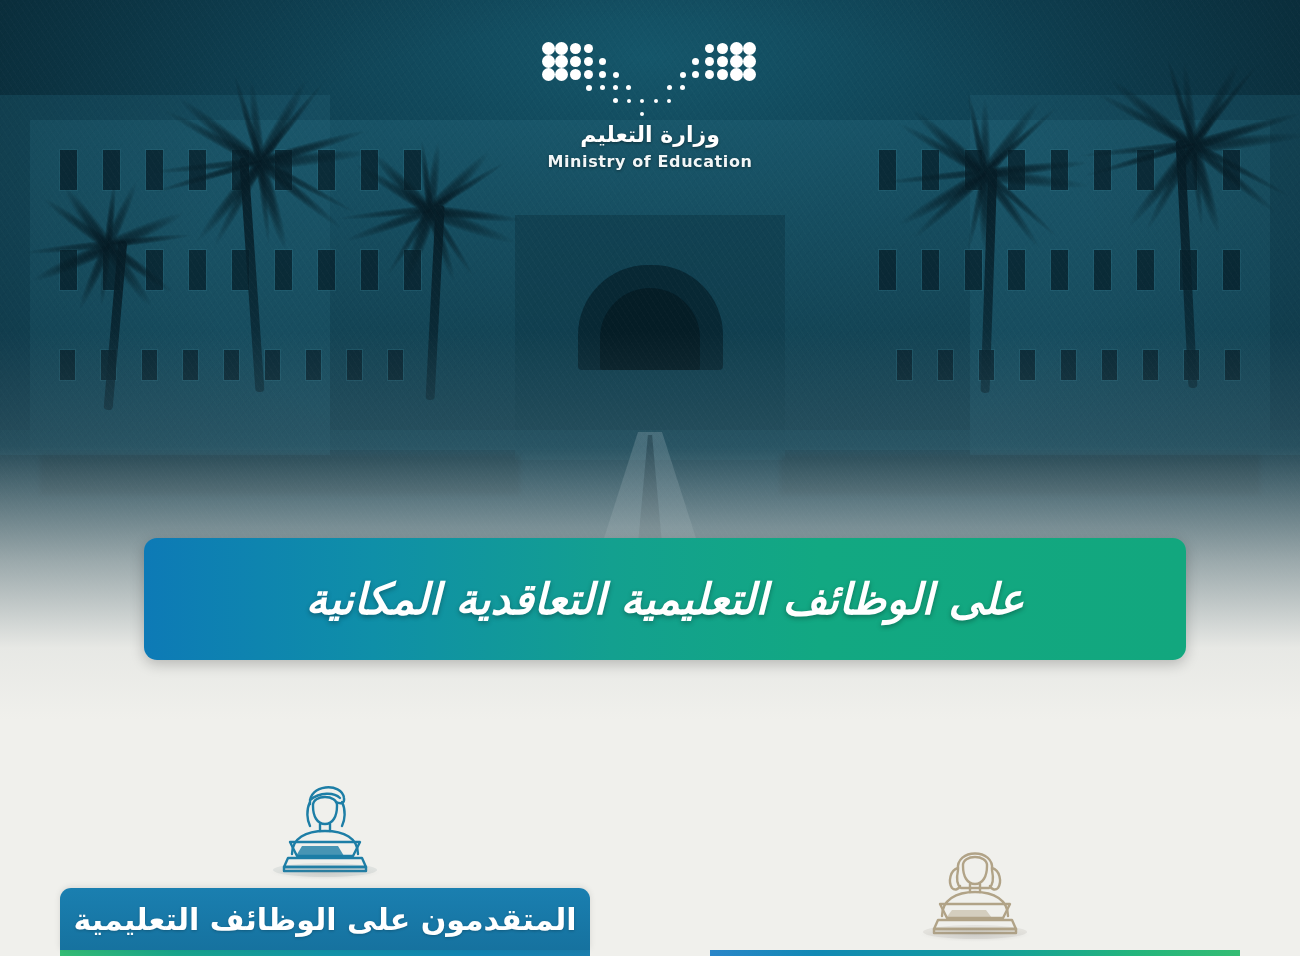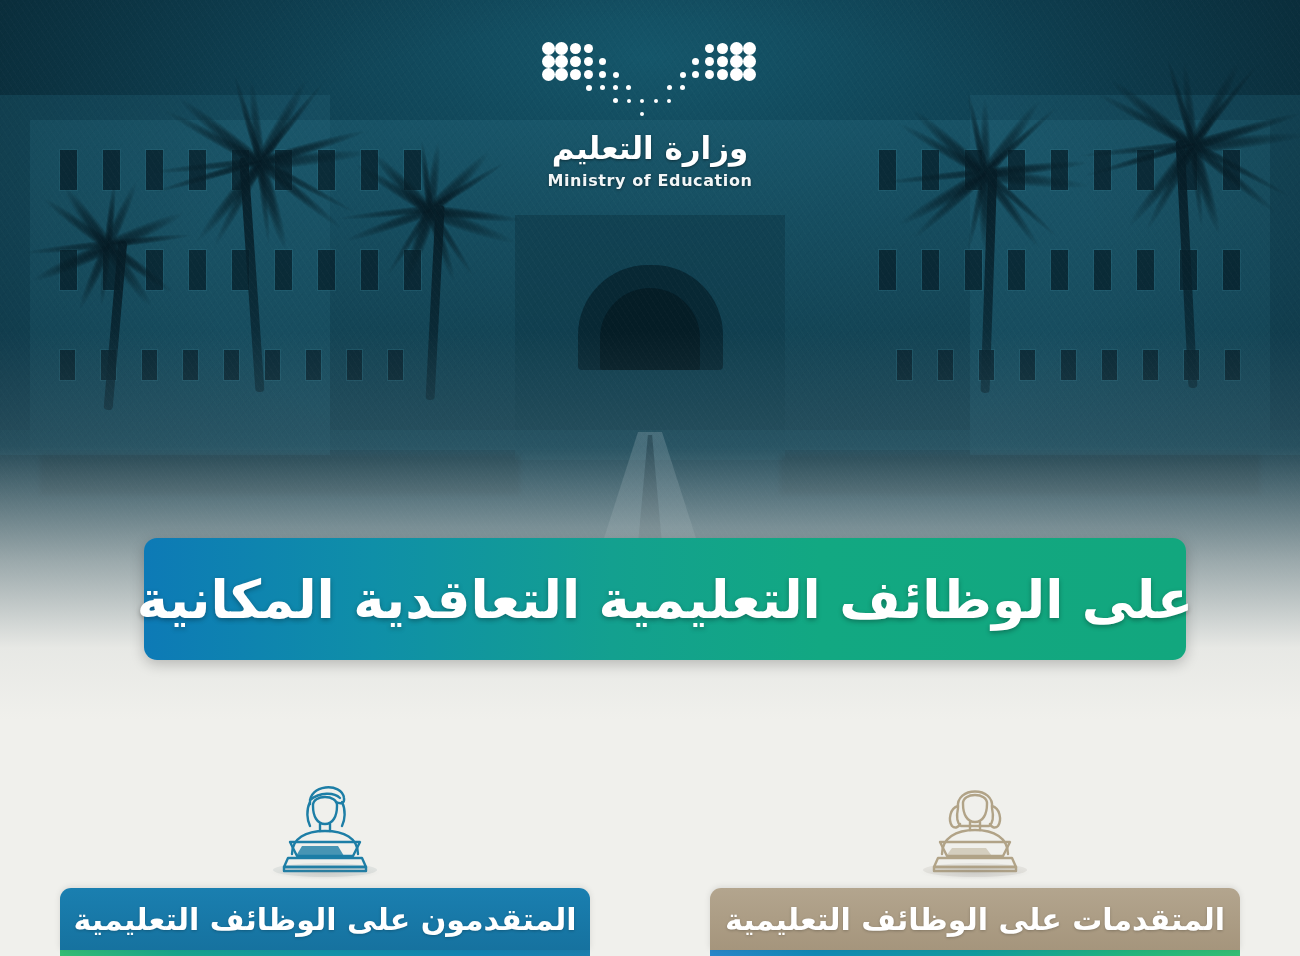--- a/index.html
+++ b/index.html
@@ -155,23 +155,23 @@
     z-index: 6;
   }
   .logo-dots { position: relative; width: 220px; height: 68px; }
   .logo-dots i {
     position: absolute;
     display: block;
     background: #ffffff;
     border-radius: 50%;
   }
   .logo-ar {
-    margin-top: 22px;
+    margin-top: 14px;
     color: #ffffff;
-    font-size: 31px;
+    font-size: 22px;
     font-weight: bold;
     letter-spacing: 2px;
     direction: rtl;
     text-shadow: 0 1px 3px rgba(0,0,0,0.45);
   }
   .logo-en {
     margin-top: 5px;
     color: #f2f6f7;
     font-size: 16px;
     font-weight: bold;
@@ -204,26 +204,27 @@
     border-radius: 13px;
     background: linear-gradient(90deg, #0d7ab6 0%, #0f8fa8 22%, #13a08f 45%, #12a882 65%, #12a77e 100%);
     box-shadow: 0 4px 14px rgba(0,0,0,0.22);
     display: flex;
     align-items: center;
     justify-content: center;
     z-index: 7;
   }
   .banner-text {
     color: #ffffff;
-    font-size: 53px;
+    font-size: 43px;
     font-weight: bold;
     direction: rtl;
     letter-spacing: 1px;
     white-space: nowrap;
     text-shadow: 0 2px 5px rgba(0,0,0,0.30);
+    font-style: italic;
   }
 
   
   .cards {
     position: absolute;
     left: 0; right: 0; top: 726px;
     height: 230px;
     display: flex;
     z-index: 6;
   }
@@ -560,23 +561,20 @@
 
           <path d="M47 82 L103 82 L110 68 L40 68 Z" transform="translate(0,4)"></path>
 
           <path d="M38 88 L112 88 L116 97 L34 97 Z"></path>
           <path d="M34 97 L116 97 L116 101 L34 101 Z"></path>
 
           <path d="M46 86 L92 86 L86 78 L52 78 Z" fill="rgba(177,163,135,0.45)" stroke="none"></path>
         </svg>
         <div class="icon-shadow"></div>
       </div>
-      <div class="card-btn">
-        <span class="card-btn-label">المتقدمات على الوظائف التعليمية</span>
-      </div>
       <div class="card-underline"></div>
     </div>
 
     <div class="card card-male">
       <div class="card-icon">
         <svg viewBox="0 0 150 112" fill="none" stroke="#1d7ea6" stroke-width="2.4" stroke-linecap="round" stroke-linejoin="round">
           <ellipse cx="75" cy="100" rx="52" ry="7" fill="rgba(120,140,150,0.14)" stroke="none"></ellipse>
 
           <path d="M60 34 C58 14 92 12 94 28 C95 34 90 34 86 32"></path>
           <path d="M60 30 C70 22 84 22 90 28"></path>

